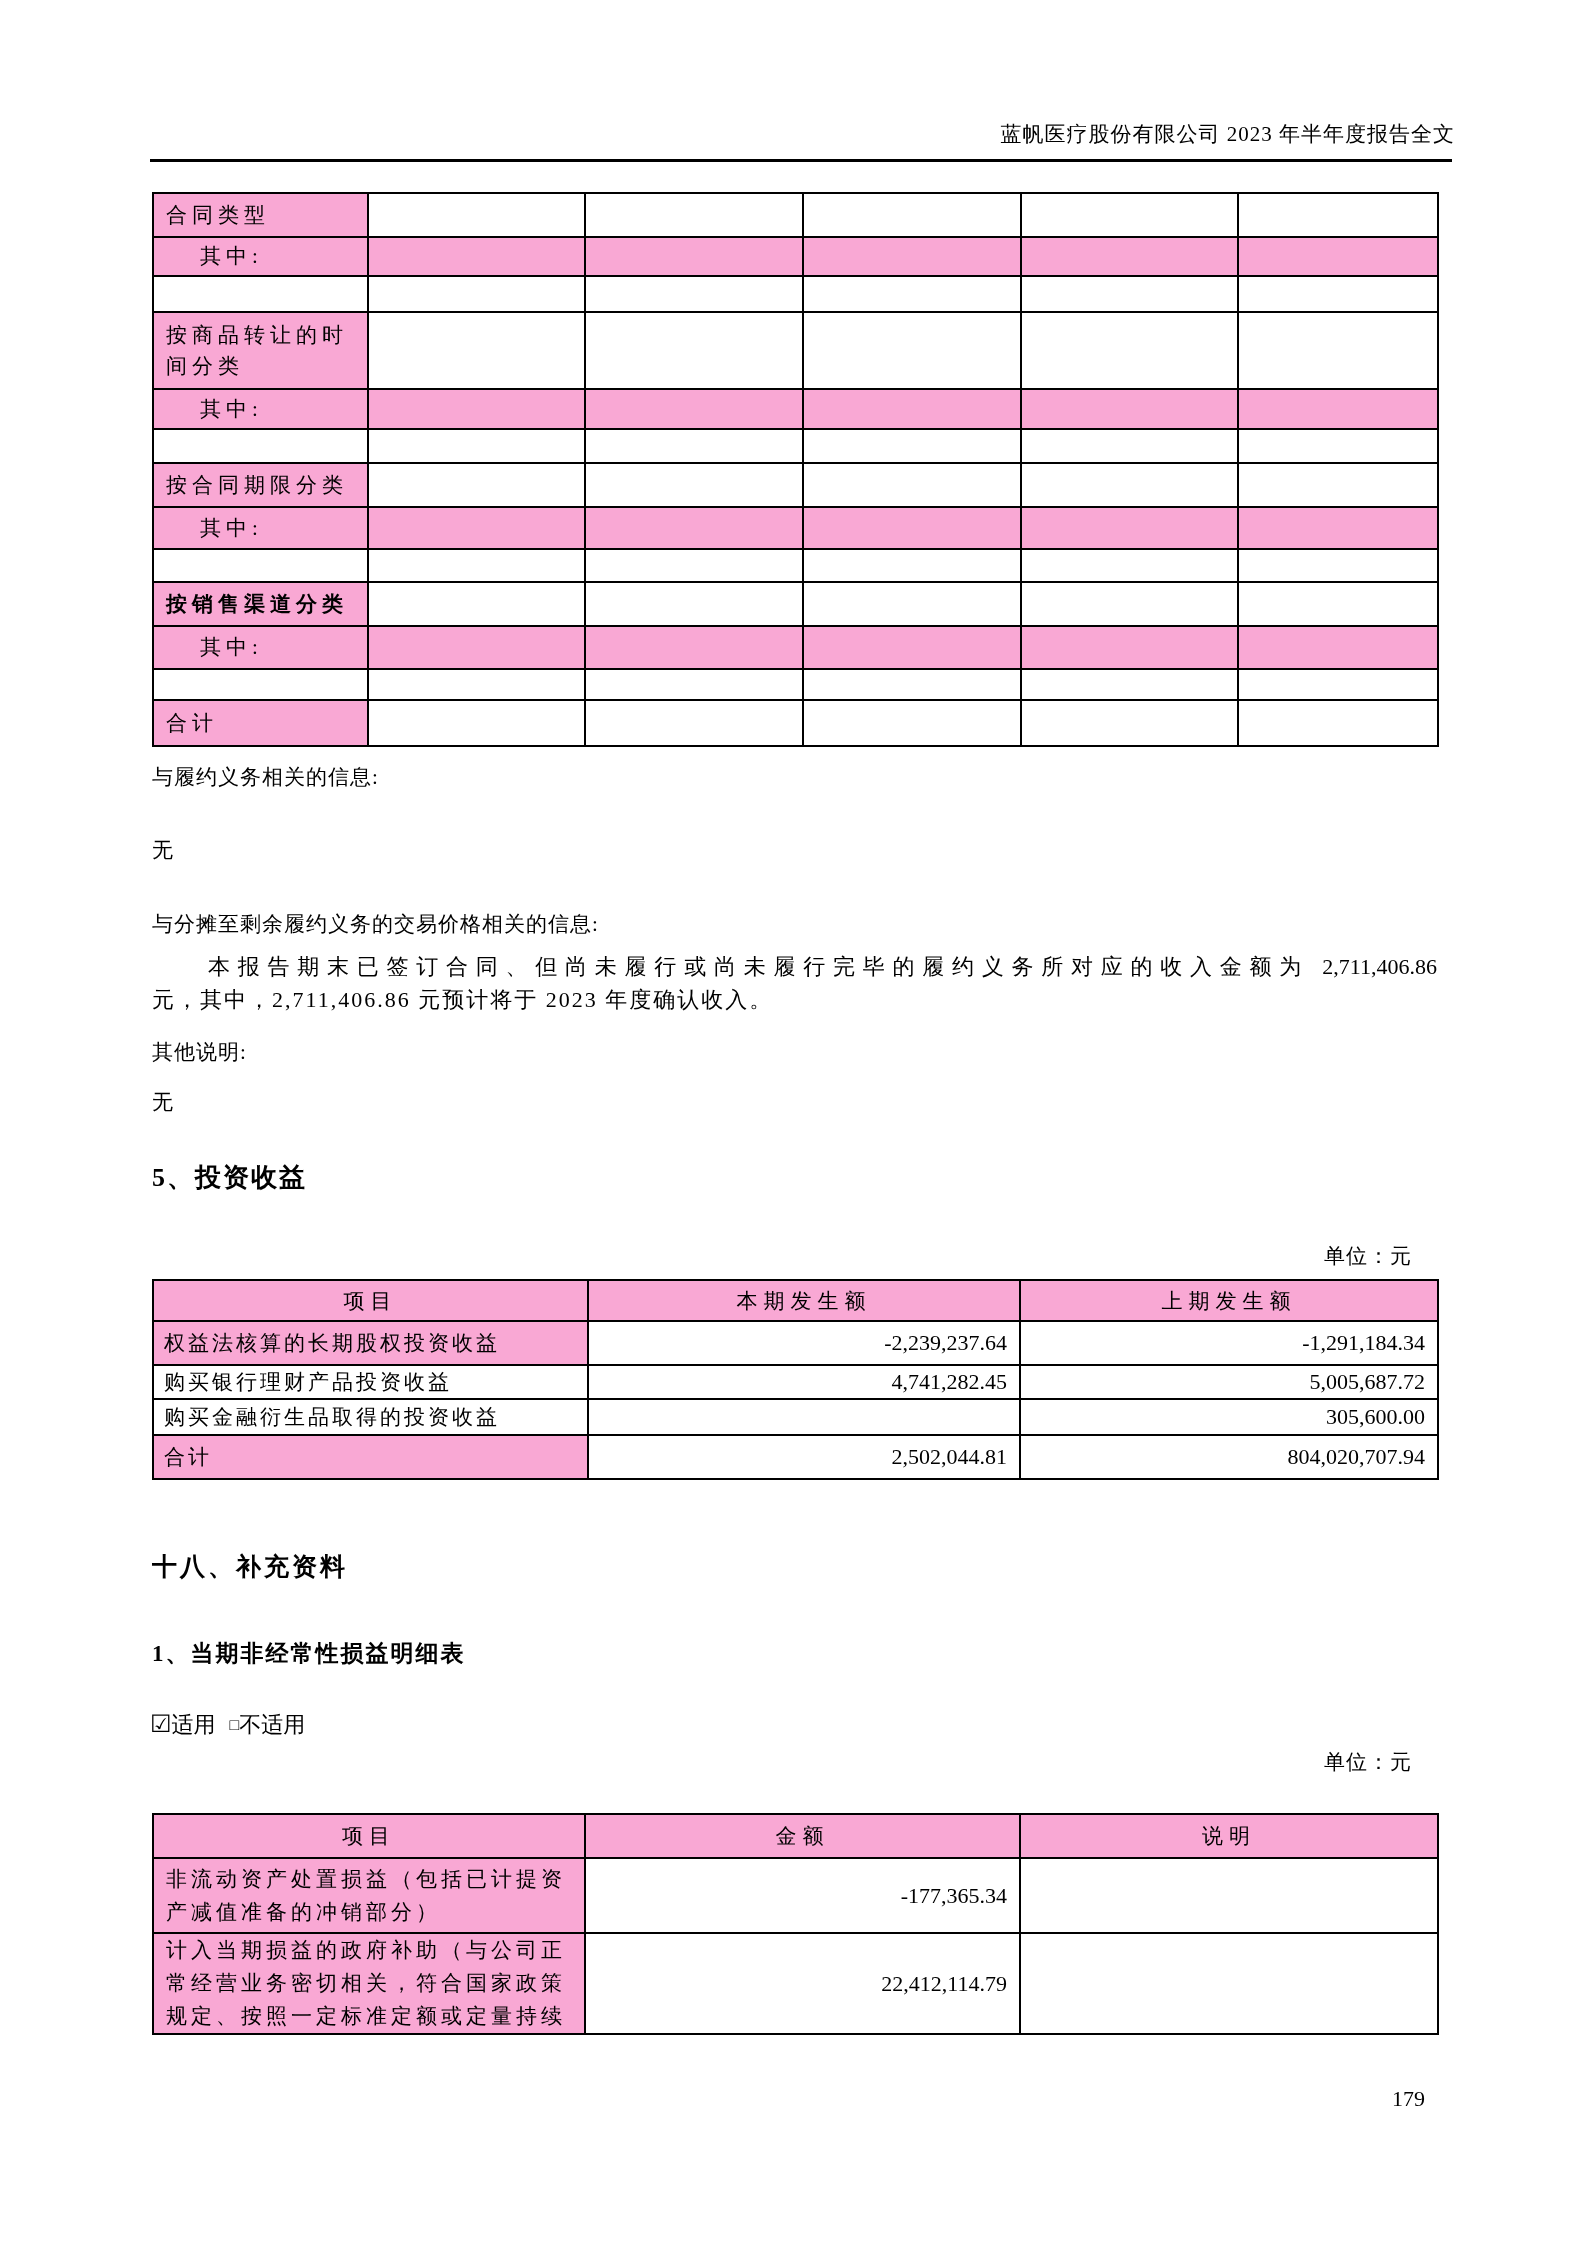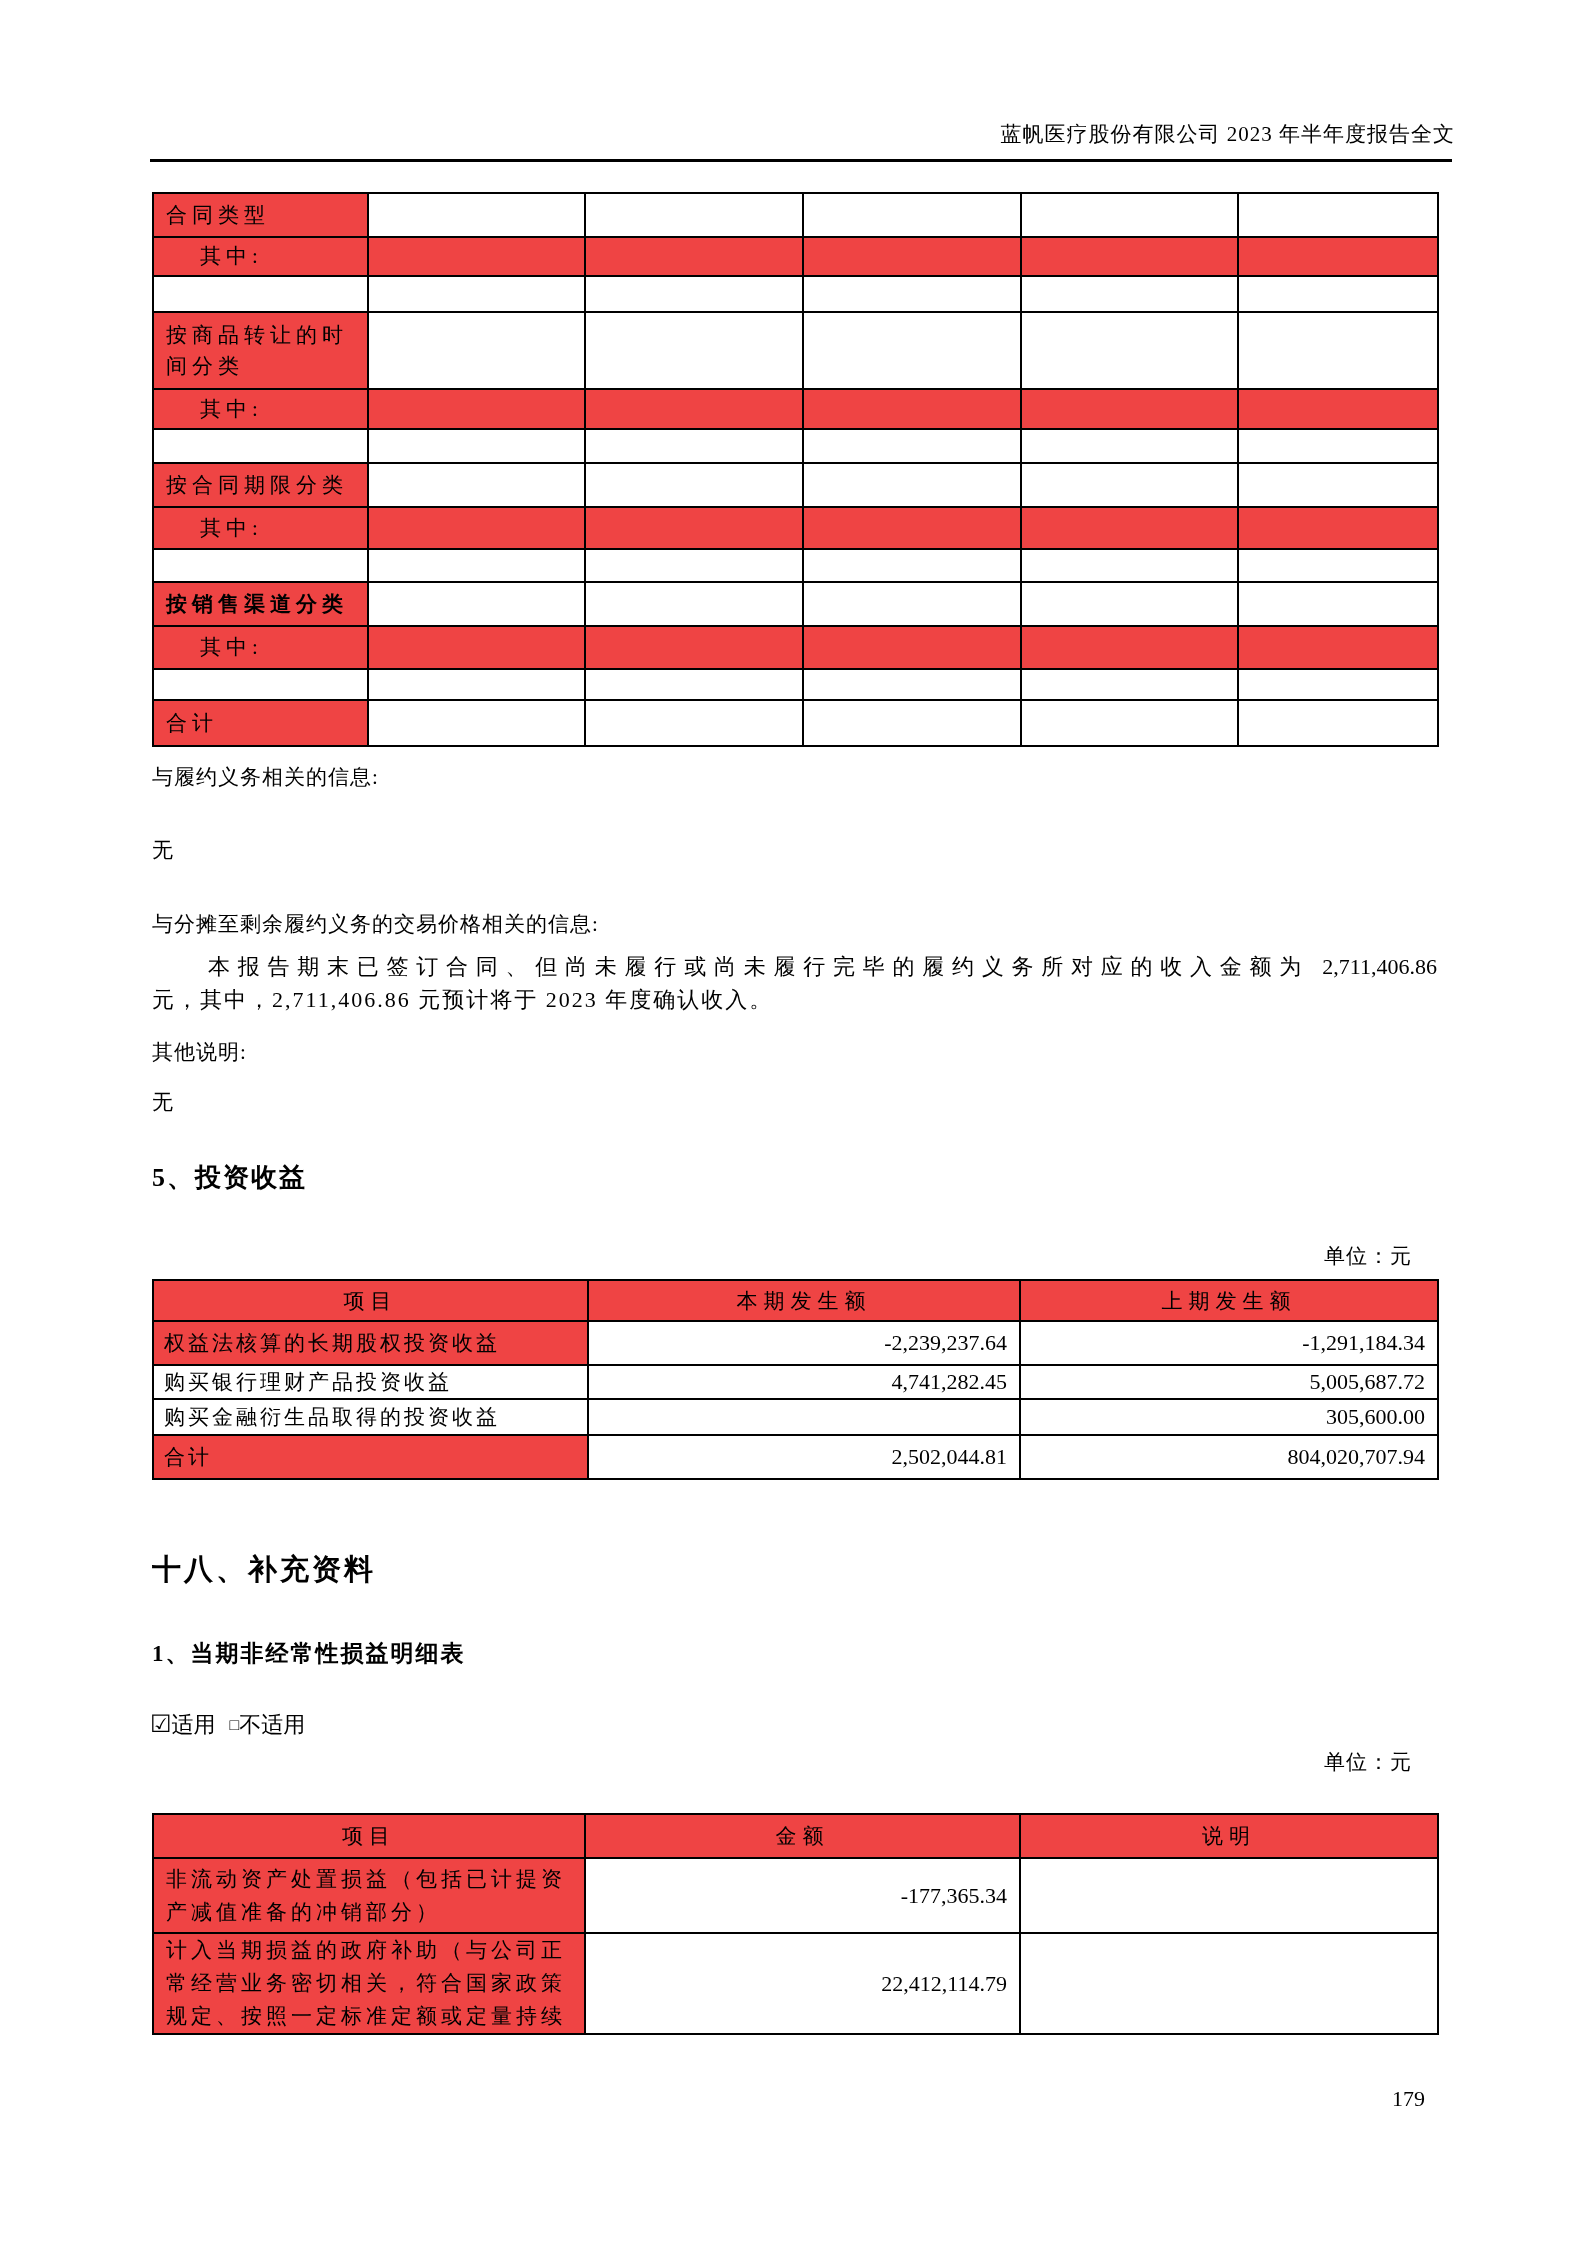--- a/index.html
+++ b/index.html
@@ -25,21 +25,21 @@
   table.doc {
     border-collapse:collapse; table-layout:fixed;
     width:1285px;
     font-size:21px;
   }
   table.doc td {
     border:2px solid #000;
     vertical-align:middle;
     overflow:hidden;
   }
-  .g { background:#ef4444; }
+  .g { background:#f9a8d4; }
   
   #contract-table { left:152px; top:192px; }
   #contract-table td.lbl { padding-left:12px; letter-spacing:5px; line-height:31px; }
   #contract-table td.lbl.sub { padding-left:46px; }
   
   #invest-table { left:152px; top:1279px; }
   #invest-table td.hd { text-align:center; letter-spacing:6px; }
   #invest-table td.lbl { padding-left:10px; letter-spacing:3px; }
   #invest-table td.num { text-align:right; padding-right:12px; font-size:22px; letter-spacing:0; }
   
@@ -47,21 +47,21 @@
   #nonrec-table td.hd { text-align:center; letter-spacing:6px; }
   #nonrec-table td.lbl { padding:0 10px 0 12px; letter-spacing:4px; line-height:33px; }
   #nonrec-table td.num { text-align:right; padding-right:12px; font-size:22px; letter-spacing:0; }
   .txt { left:152px; font-size:21px; letter-spacing:1px; white-space:nowrap; }
   .para-line {
     left:152px; width:1285px; font-size:22px;
     text-align:justify; text-align-last:justify;
   }
   .para-line.last { text-align-last:left; letter-spacing:2px; }
   .h-invest { left:152px; font-size:26px; font-weight:bold; letter-spacing:2px; }
-  .h-supp   { left:152px; font-size:29px; font-weight:bold; letter-spacing:3px; }
+  .h-supp   { left:152px; font-size:25px; font-weight:bold; letter-spacing:3px; }
   .h-sub    { left:152px; font-size:23px; font-weight:bold; letter-spacing:2px; }
   .unit { right:175px; font-size:21px; letter-spacing:1px; }
   .applicable-line { left:150px; top:1710px; font-size:22px; }
   .applicable-line .box-checked { font-size:24px; }
   .applicable-line .box-unchecked { font-size:16px; position:relative; top:-2px; }
   .applicable-line .gap { display:inline-block; width:14px; }
   .page-number { top:2086px; right:162px; font-size:22px; }
 </style>
 </head>
 <body>

